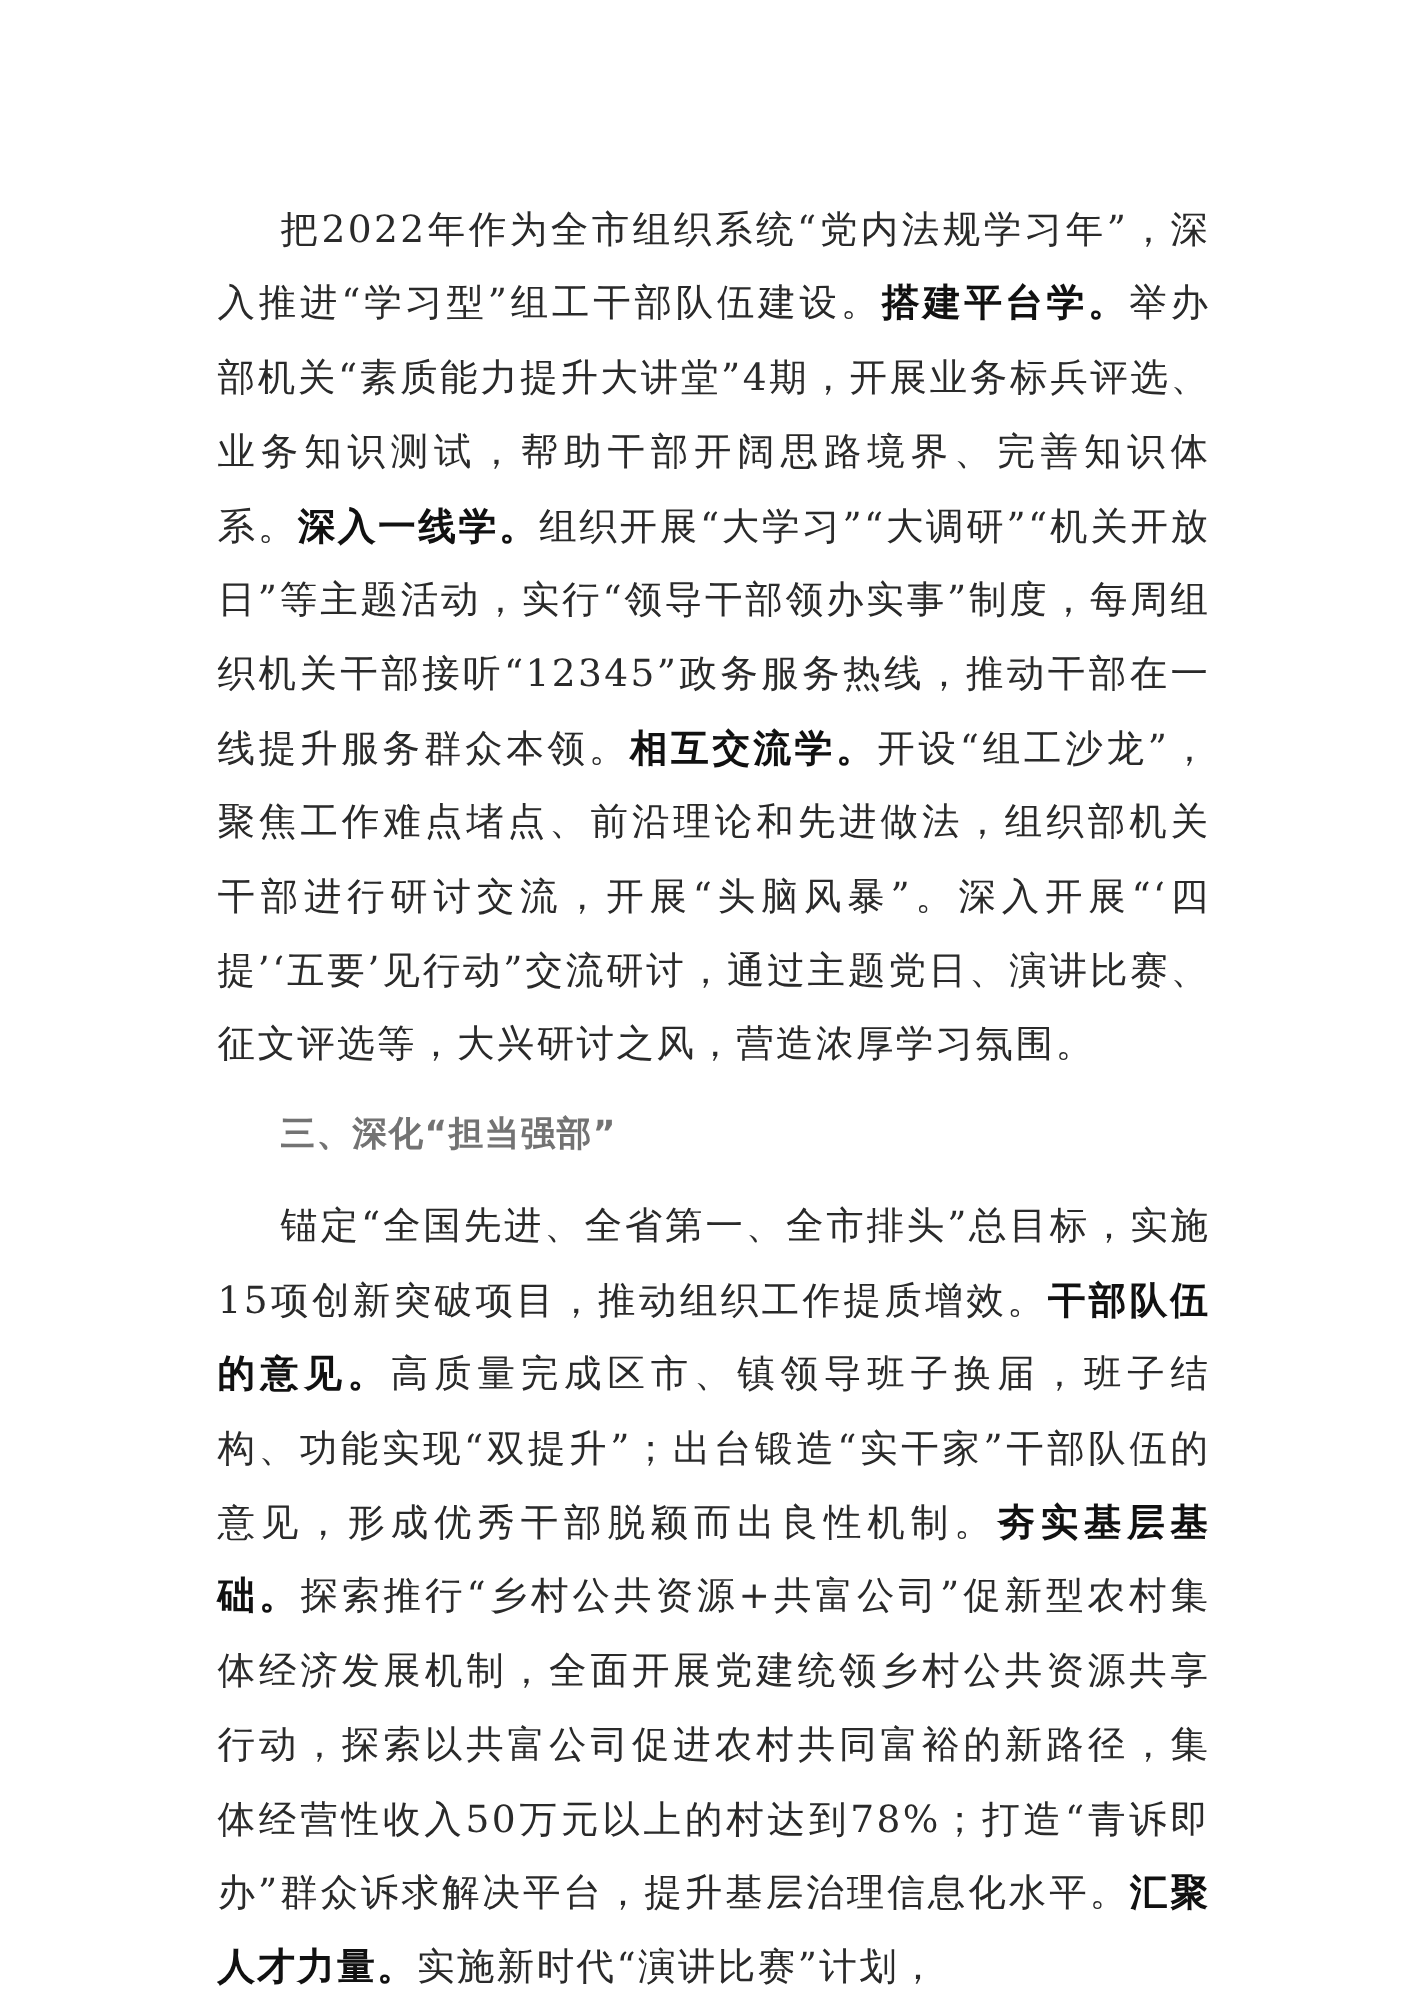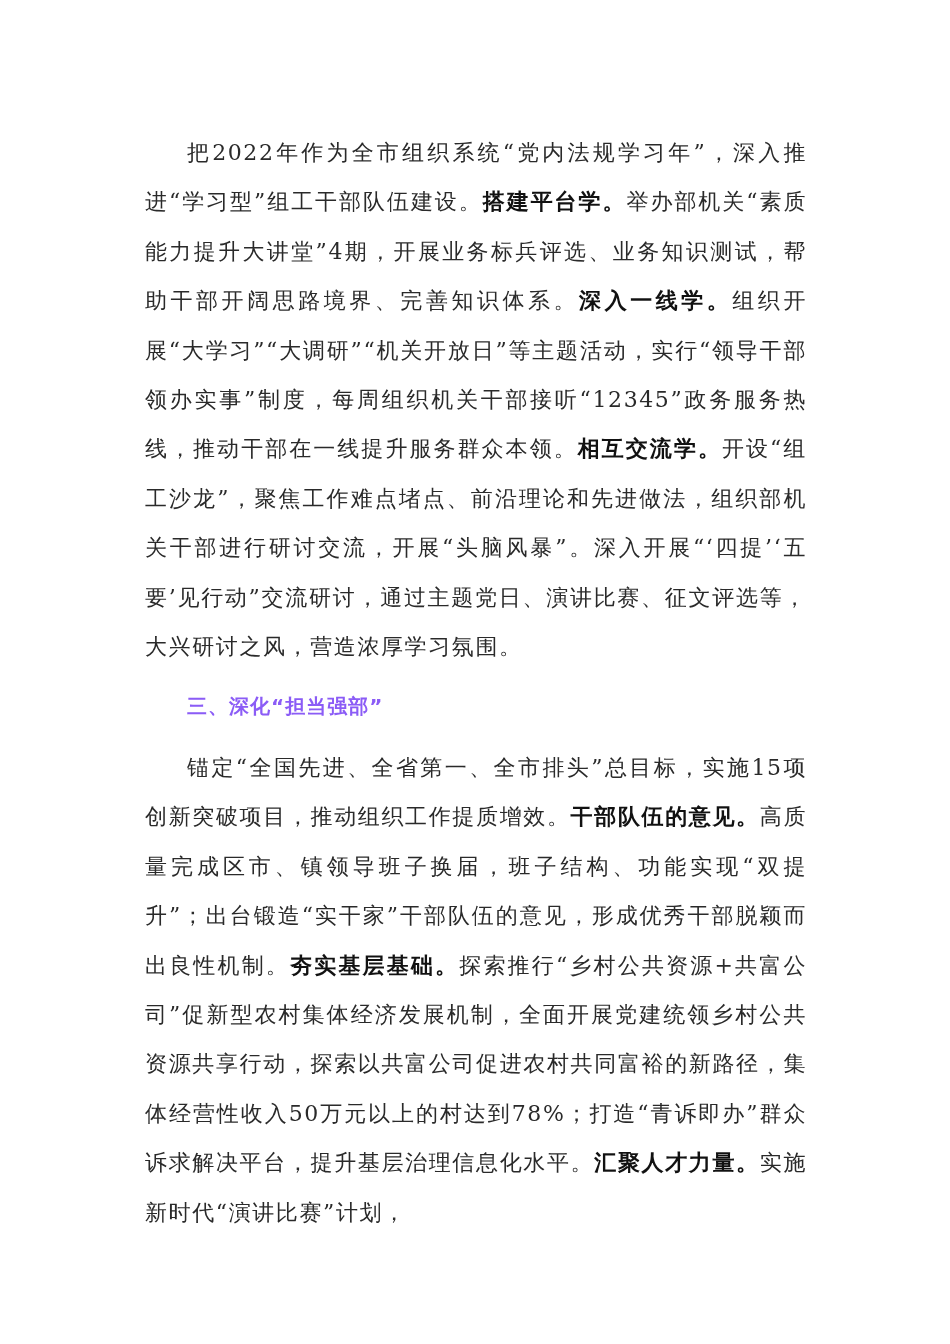--- a/index.html
+++ b/index.html
@@ -16,39 +16,39 @@
       color: #2a2a2a;
     }
     .page {
       position: absolute;
       left: 145px;
       top: 128px;
       width: 662px;
     }
     .para {
       margin: 0;
-      font-size: 22px;
+      font-size: 25px;
       line-height: 49.4px;
       letter-spacing: 1.6px;
       text-align: justify;
       text-indent: 42px;
       word-break: break-all;
     }
     .para b {
       font-weight: bold;
       color: #111;
     }
     .heading {
       margin: 11px 0 11px 0;
-      font-size: 20px;
+      font-size: 23px;
       line-height: 49.4px;
       font-weight: bold;
       text-indent: 42px;
       letter-spacing: 1px;
-      color: #8b5cf6;
+      color: #737373;
       font-family: "DejaVu Sans", "Liberation Sans", sans-serif;
     }
   </style>
 </head>
 <body>
 
 <div class="page">
   <p class="para">
     <span>把2022年作为全市组织系统“党内法规学习年”，深入推进“学习型”组工干部队伍建设。</span><b>搭建平台学。</b><span>举办部机关“素质能力提升大讲堂”4期，开展业务标兵评选、业务知识测试，帮助干部开阔思路境界、完善知识体系。</span><b>深入一线学。</b><span>组织开展“大学习”“大调研”“机关开放日”等主题活动，实行“领导干部领办实事”制度，每周组织机关干部接听“12345”政务服务热线，推动干部在一线提升服务群众本领。</span><b>相互交流学。</b><span>开设“组工沙龙”，聚焦工作难点堵点、前沿理论和先进做法，组织部机关干部进行研讨交流，开展“头脑风暴”。深入开展“‘四提’‘五要’见行动”交流研讨，通过主题党日、演讲比赛、征文评选等，大兴研讨之风，营造浓厚学习氛围。</span>
   </p>

